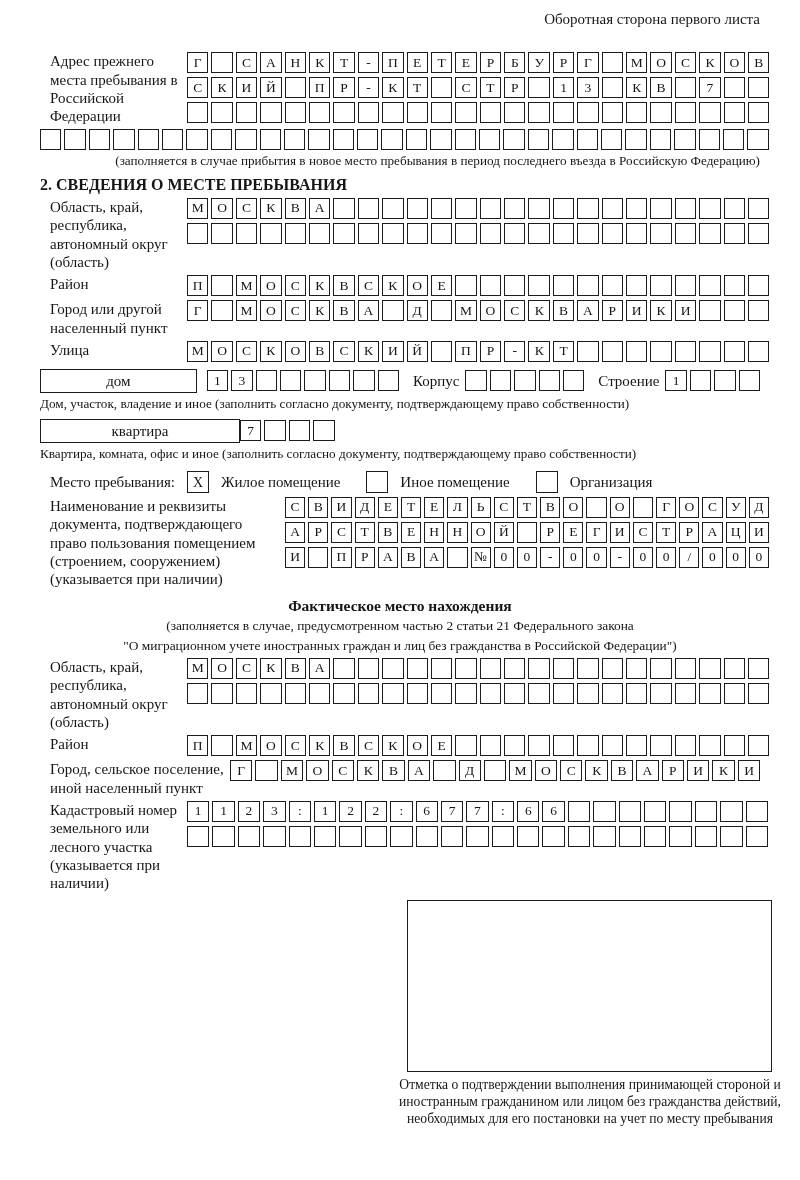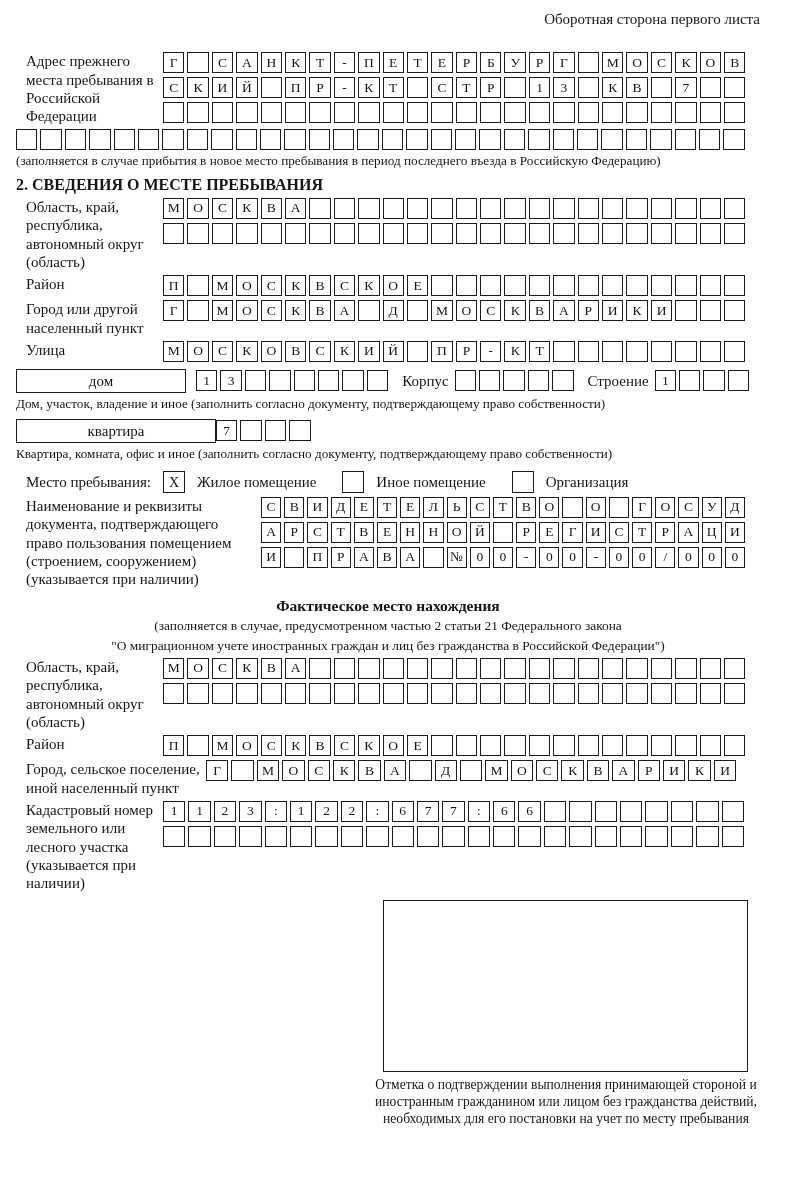--- a/index.html
+++ b/index.html
@@ -3,42 +3,42 @@
 <meta charset="utf-8">
 <style>
   * { box-sizing: border-box; margin: 0; padding: 0; }
   html,body { background:#fff; }
   body {
     width: 800px; height: 1180px;
     color: #161616;
     font-family: "Liberation Serif", "DejaVu Serif", serif;
     font-size: 14.5px; line-height: 1.22;
   }
-  .page { width: 800px; height: 1180px; padding: 10px 40px 8px 16px; overflow: hidden; }
+  .page { width: 800px; height: 1180px; padding: 10px 40px 8px 40px; overflow: hidden; }
   .header-note { text-align: right; font-size: 15px; margin-bottom: 24px; }
 
   .field { display: flex; align-items: flex-start; margin-top: 4px; }
   .label { width: 147px; flex: none; padding-left: 10px; padding-right: 6px; font-size: 15px; }
   .label.wide-label { width: 190px; }
   .label.doc-label  { width: 245px; }
   .rows { display: flex; flex-direction: column; gap: 4px; flex: 1; }
 
   .cells { display: flex; gap: 3px; }
   .cell {
     flex: none; width: 21.4px; height: 21px;
     border: 1.6px solid #1c1c1c; background: #fff;
     display: flex; align-items: center; justify-content: center;
     font-size: 13.5px;
   }
   .tight .cell { width: 20.2px; }
   .wide  .cell { width: 22.4px; }
   .fullrow { margin-top: 4px; }
 
   .caption { font-size: 13.2px; margin-top: 3px; }
-  .caption.center { text-align: left; }
+  .caption.center { text-align: right; }
   .section-title { text-align: left; font-weight: bold; font-size: 16px; margin-top: 5px; }
 
   .house-row, .apt-row { display: flex; align-items: center; margin-top: 7px; }
   .widebox { border: 1.6px solid #1c1c1c; height: 24px; display: flex; align-items: center; justify-content: center; font-size: 15px; }
   .house-box { width: 170px; margin-right: 10px; }
   .apt-box   { width: 200px; }
   .inline-lbl { font-size: 15px; margin: 0 6px 0 14px; }
 
   .stay-row { display: flex; align-items: center; margin-top: 9px; }
   .stay-lbl { width: 147px; flex: none; padding-left: 10px; font-size: 15px; }

